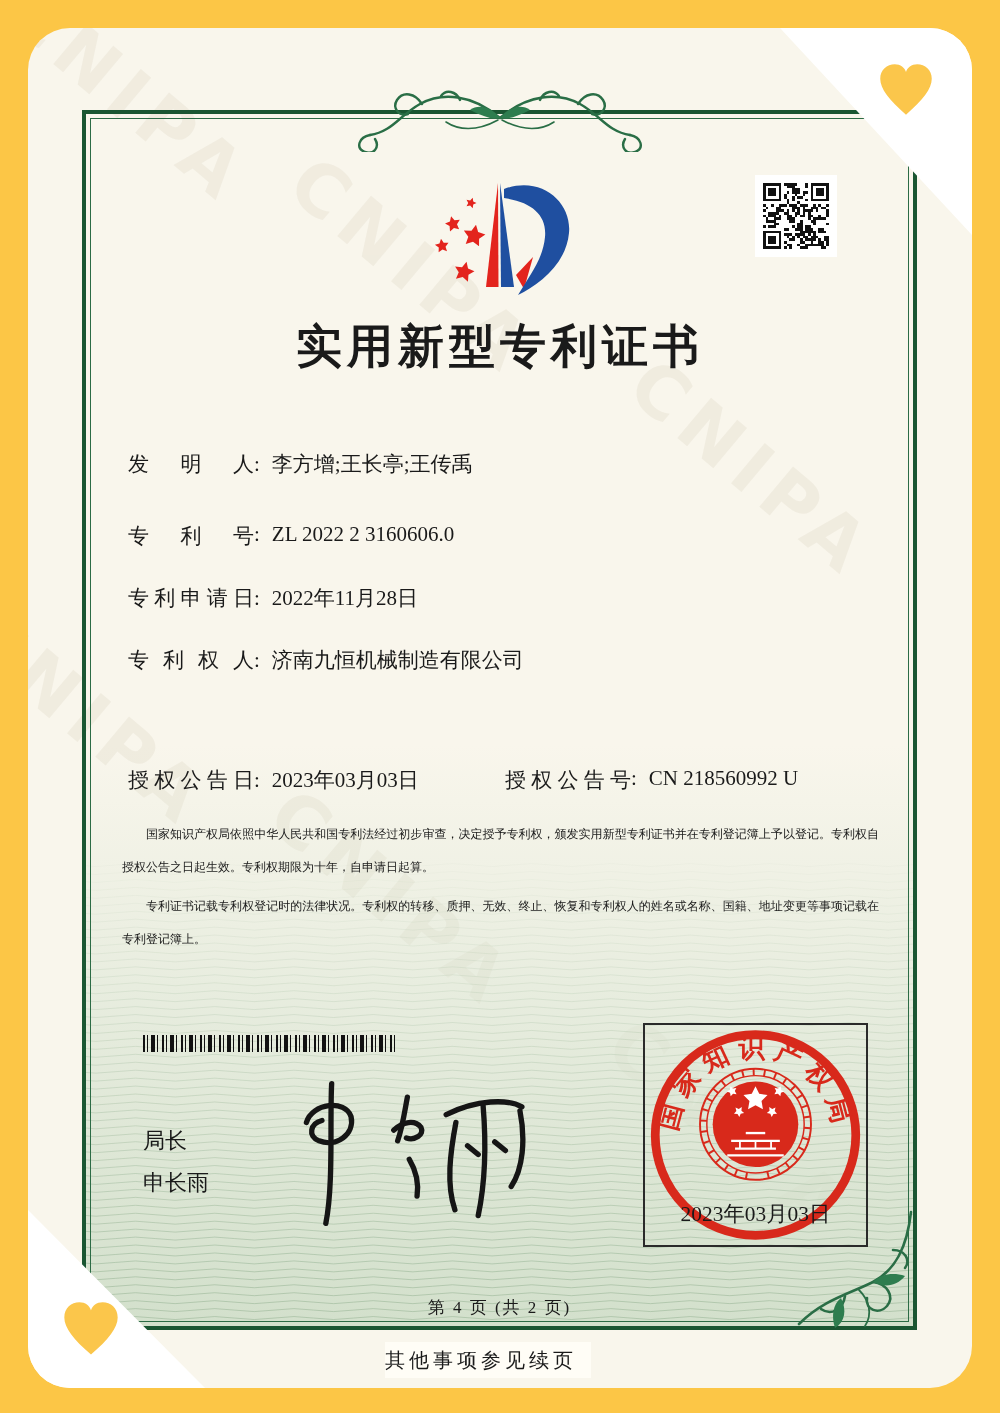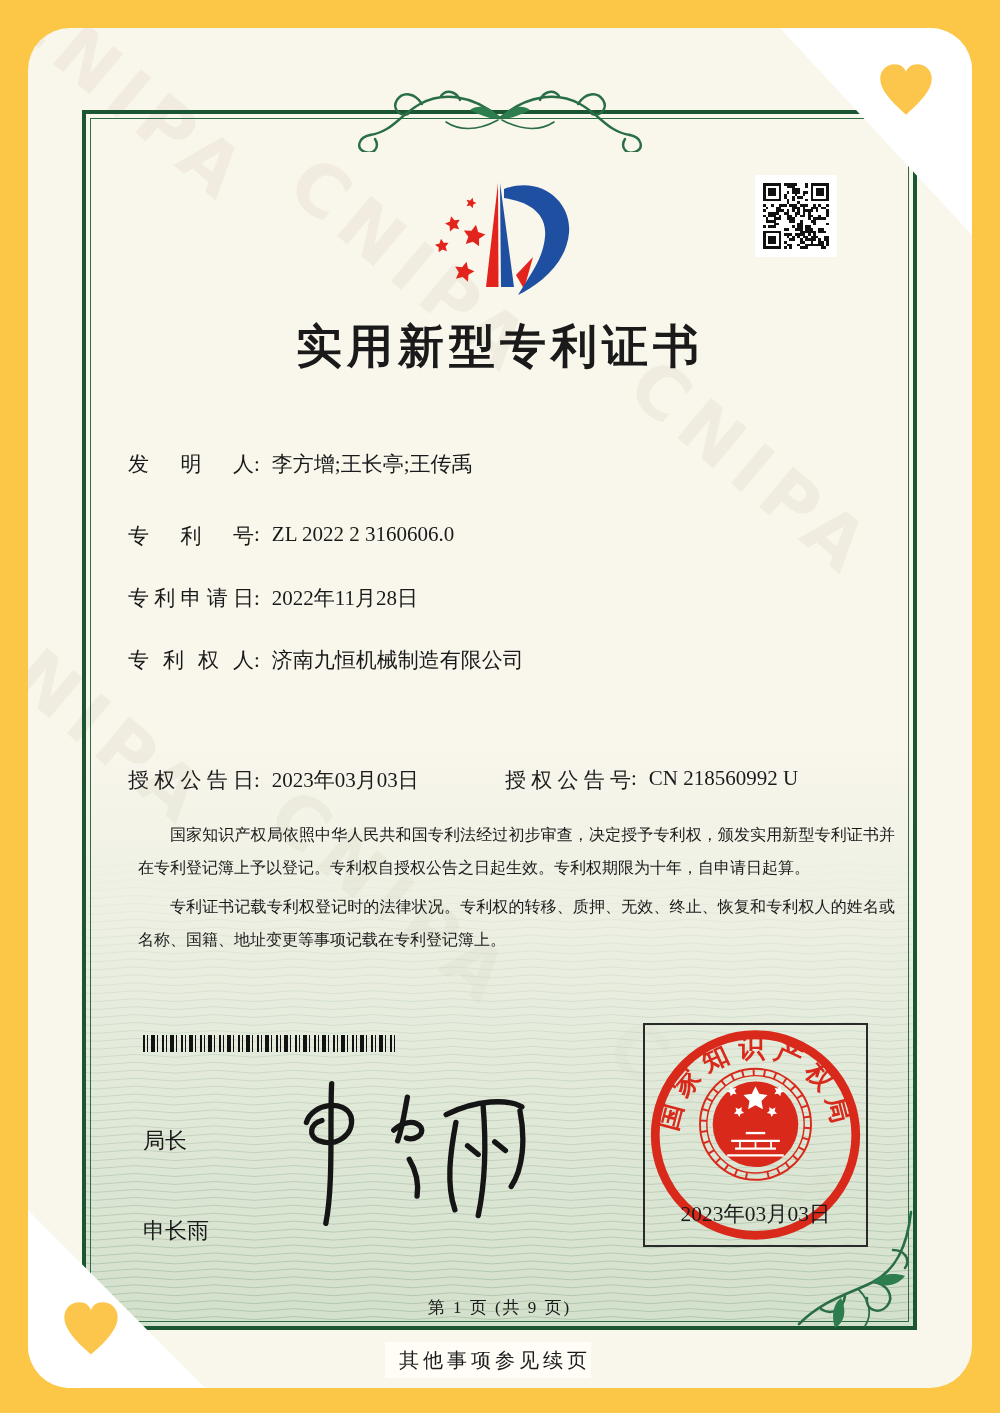--- a/index.html
+++ b/index.html
@@ -17,29 +17,29 @@
   .logo{position:absolute;left:392px;top:147px;}
   .qr-wrap{position:absolute;left:727px;top:147px;width:82px;height:82px;background:#fff;}
   .qr-wrap svg{position:absolute;left:8px;top:8px;}
   .title{position:absolute;left:0;top:288px;width:944px;text-align:center;font-size:46px;font-weight:bold;letter-spacing:5px;}
   .row{position:absolute;left:100px;font-size:21px;white-space:nowrap;}
   .flabel{display:inline-block;width:126px;text-align:justify;text-align-last:justify;vertical-align:top;}
   .fvalue{margin-left:12px;}
   .row-addr{white-space:normal;width:790px;line-height:31px;}
   .row-addr .addrval{display:inline-block;vertical-align:top;margin-left:12px;width:600px;}
   .pair2{position:absolute;left:377px;top:0;}
-  .paras{position:absolute;left:110px;top:790px;width:757px;font-size:16px;line-height:33px;text-align:justify;}
+  .paras{position:absolute;left:94px;top:790px;width:757px;font-size:12px;line-height:33px;text-align:justify;}
   .paras p{margin:0 0 6px 0;text-indent:2em;}
   .barcode{position:absolute;left:115px;top:1007px;width:252px;height:17px;background:repeating-linear-gradient(90deg,#111 0 2px,transparent 2px 4px,#111 4px 5px,transparent 5px 8px,#111 8px 12px,transparent 12px 14px,#111 14px 15px,transparent 15px 19px);}
   .sig-title{position:absolute;left:115px;top:1098px;font-family:"DejaVu Sans","Liberation Sans",sans-serif;font-size:22px;}
-  .sig-name{position:absolute;left:115px;top:1140px;font-family:Liberation Serif, serif;font-size:22px;margin-top:48px;}
+  .sig-name{position:absolute;left:115px;top:1140px;font-family:Liberation Serif, serif;font-size:22px;}
   .signature{position:absolute;left:262px;top:1042px;}
   .seal-box{position:absolute;left:615px;top:995px;width:225px;height:224px;border:2px solid #2a2a2a;box-sizing:border-box;}
   .page-info{position:absolute;left:54px;top:1268px;width:835px;text-align:center;font-size:17px;letter-spacing:2px;}
-  .cont-band{position:absolute;left:357px;top:1314px;width:206px;height:36px;background:#fffdf6;display:flex;align-items:center;justify-content:flex-end;}
+  .cont-band{position:absolute;left:357px;top:1314px;width:206px;height:36px;background:#fffdf6;display:flex;align-items:center;justify-content:flex-start;}
   .cont-note{font-size:20px;letter-spacing:4px;}
   .wedge{position:absolute;background:#fff;}
   .wedge-tr{left:0;top:0;width:944px;height:240px;clip-path:polygon(752px 0,944px 0,944px 207px);}
   .wedge-bl{left:0;top:1150px;width:944px;height:210px;clip-path:polygon(0 32px,177px 210px,0 210px);}
   .heart{position:absolute;}
 </style>
 </head>
 <body>
 
 <div class="frame">
@@ -483,21 +483,21 @@
             <path d="M92,127 h42"></path>
             <path d="M84,134 h58"></path>
             <path d="M103,111 h20"></path>
             <path d="M97,119 v8 M113,119 v8 M129,119 v8" stroke-width="1.8"></path>
           </g>
         </g>
         <text x="113" y="201" text-anchor="middle" font-size="22" fill="#1a1a1a" font-family="'Liberation Serif','DejaVu Serif',serif">2023年03月03日</text>
       </svg>
     </div>
 
-    <div class="page-info">第 1 页 (共 9 页)</div>
+    <div class="page-info">第 4 页 (共 2 页)</div>
 
     <div class="cont-band">
       <span class="cont-note">其他事项参见续页</span>
     </div>
 
     <div class="wedge wedge-tr"></div>
     <div class="wedge wedge-bl"></div>
 
     <svg class="heart" style="left:850px;top:36px;" width="56" height="52" viewBox="0 0 50 46">
       <path d="M25 45 C10 32 2 22 2 13 C2 5 8 0 15 0 C20 0 24 3 25 7 C26 3 30 0 35 0 C42 0 48 5 48 13 C48 22 40 32 25 45 Z" fill="#fbc64b"></path>

